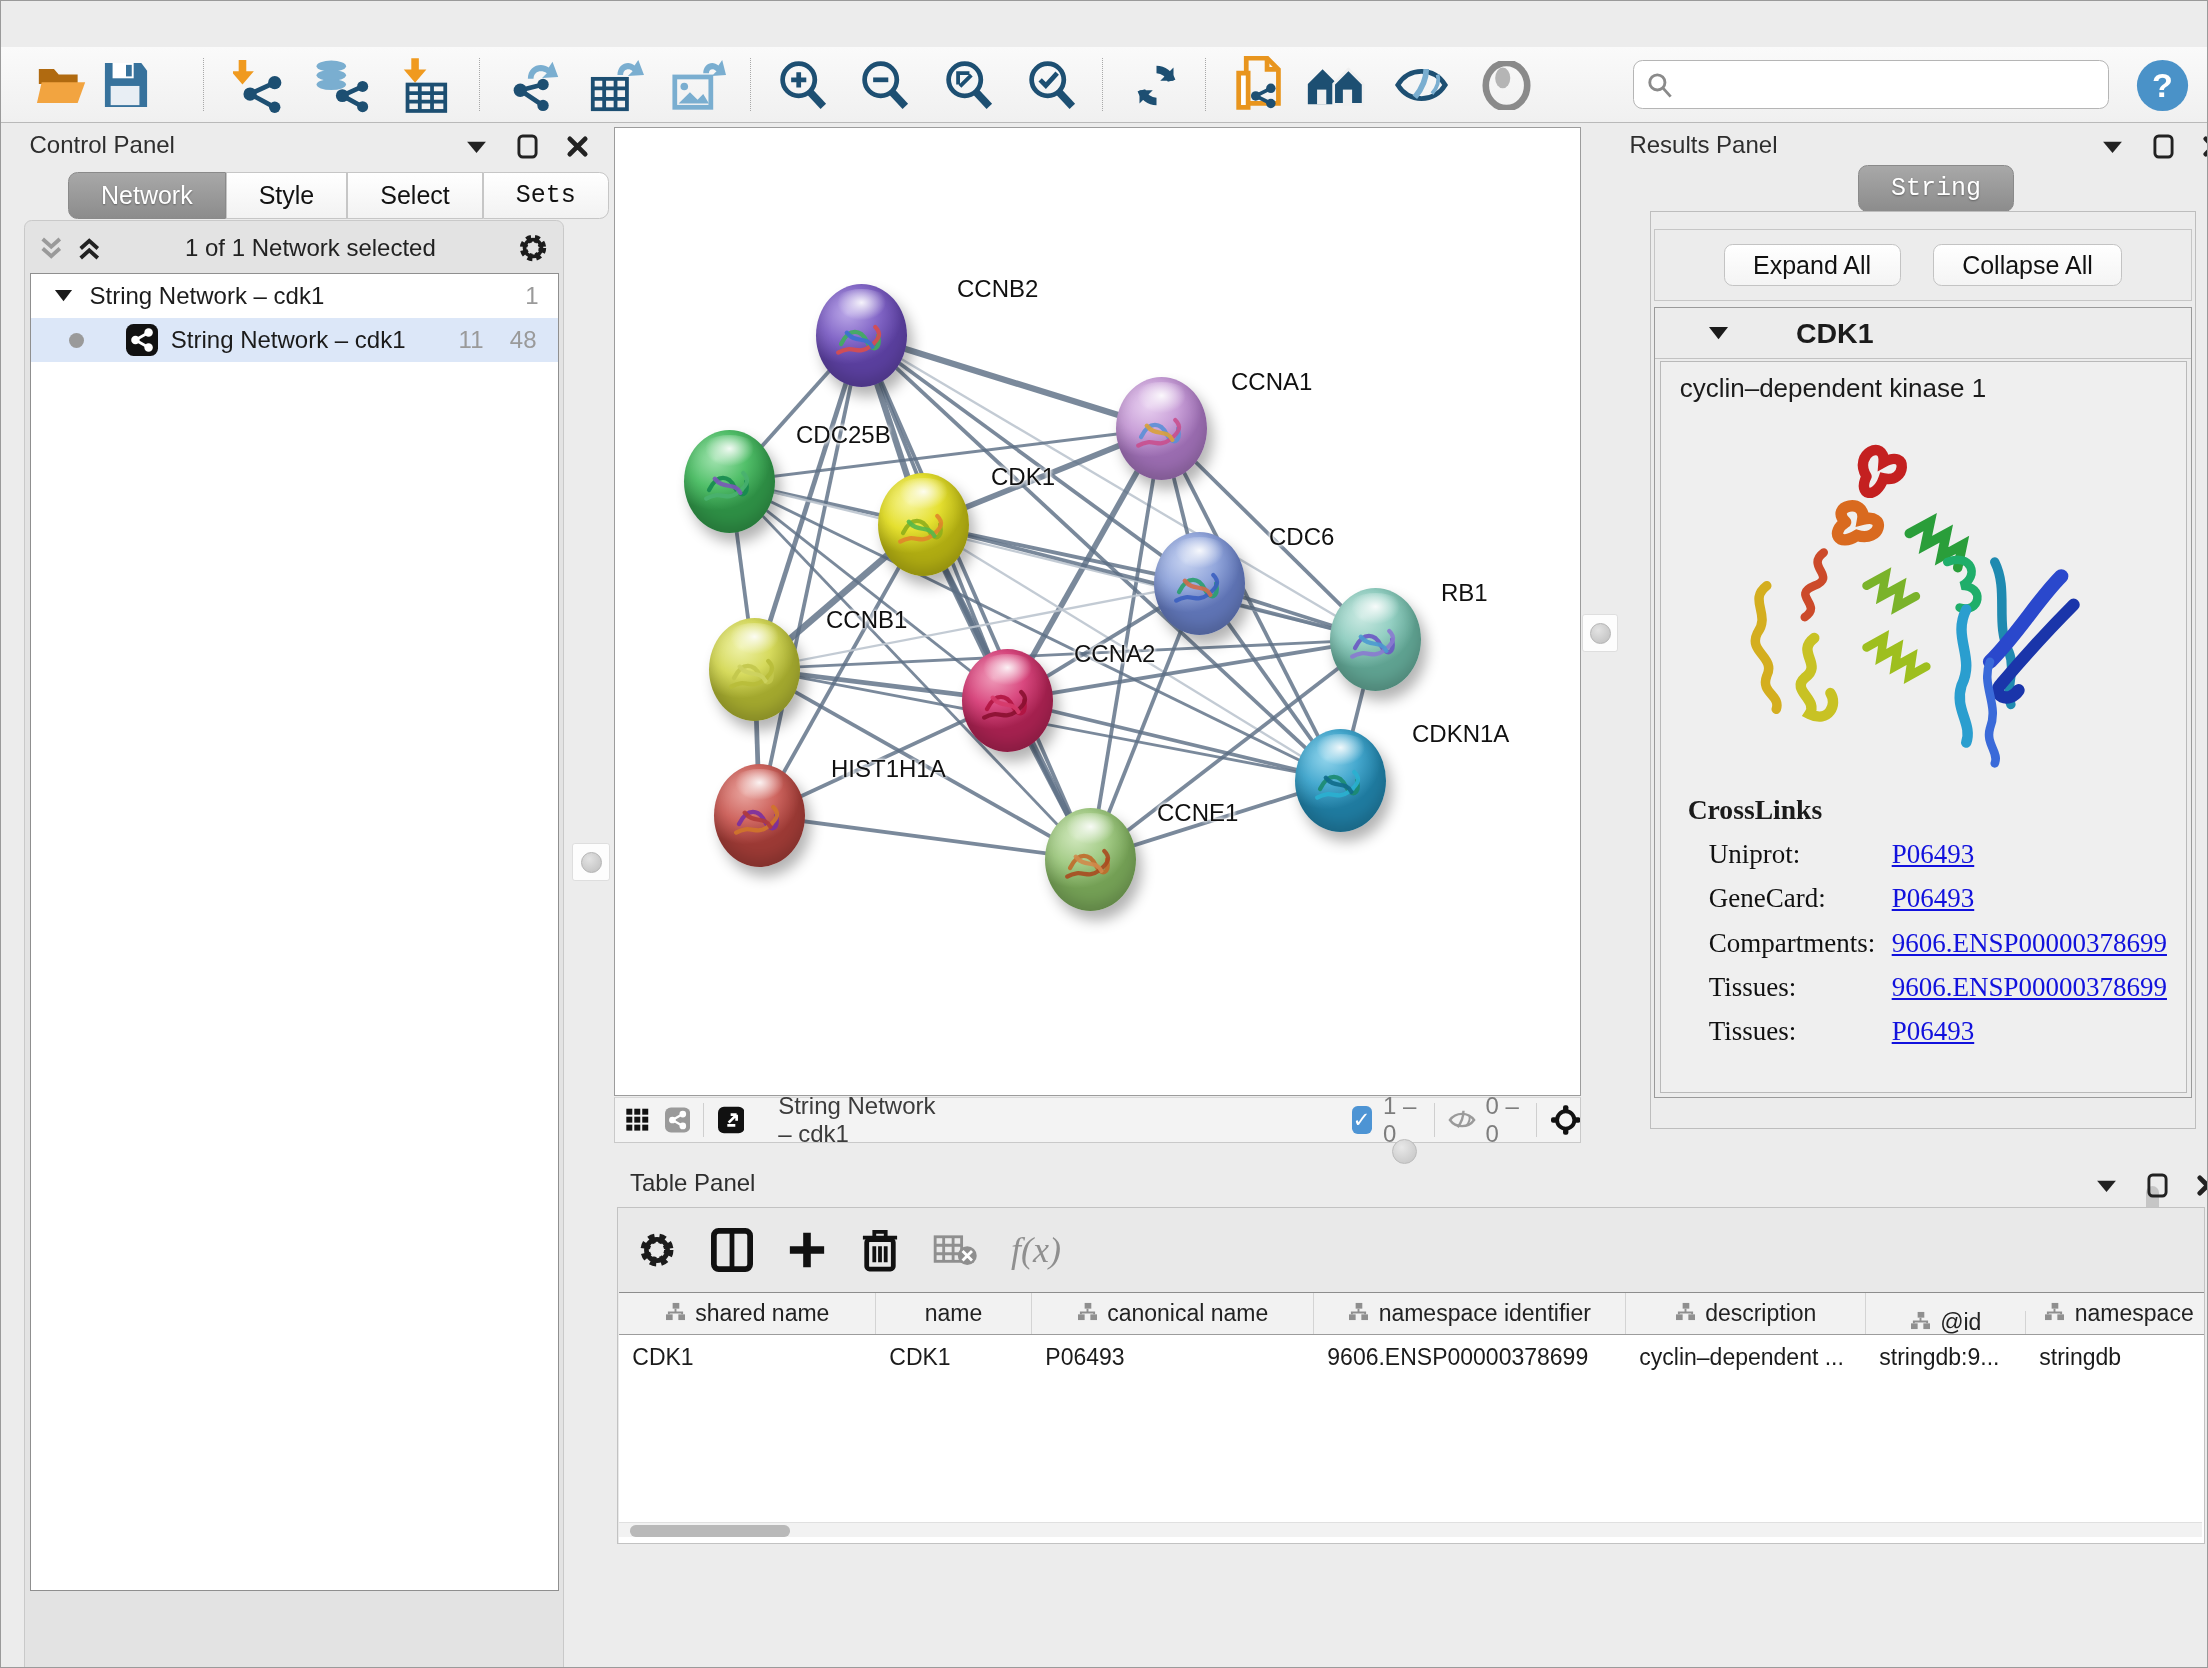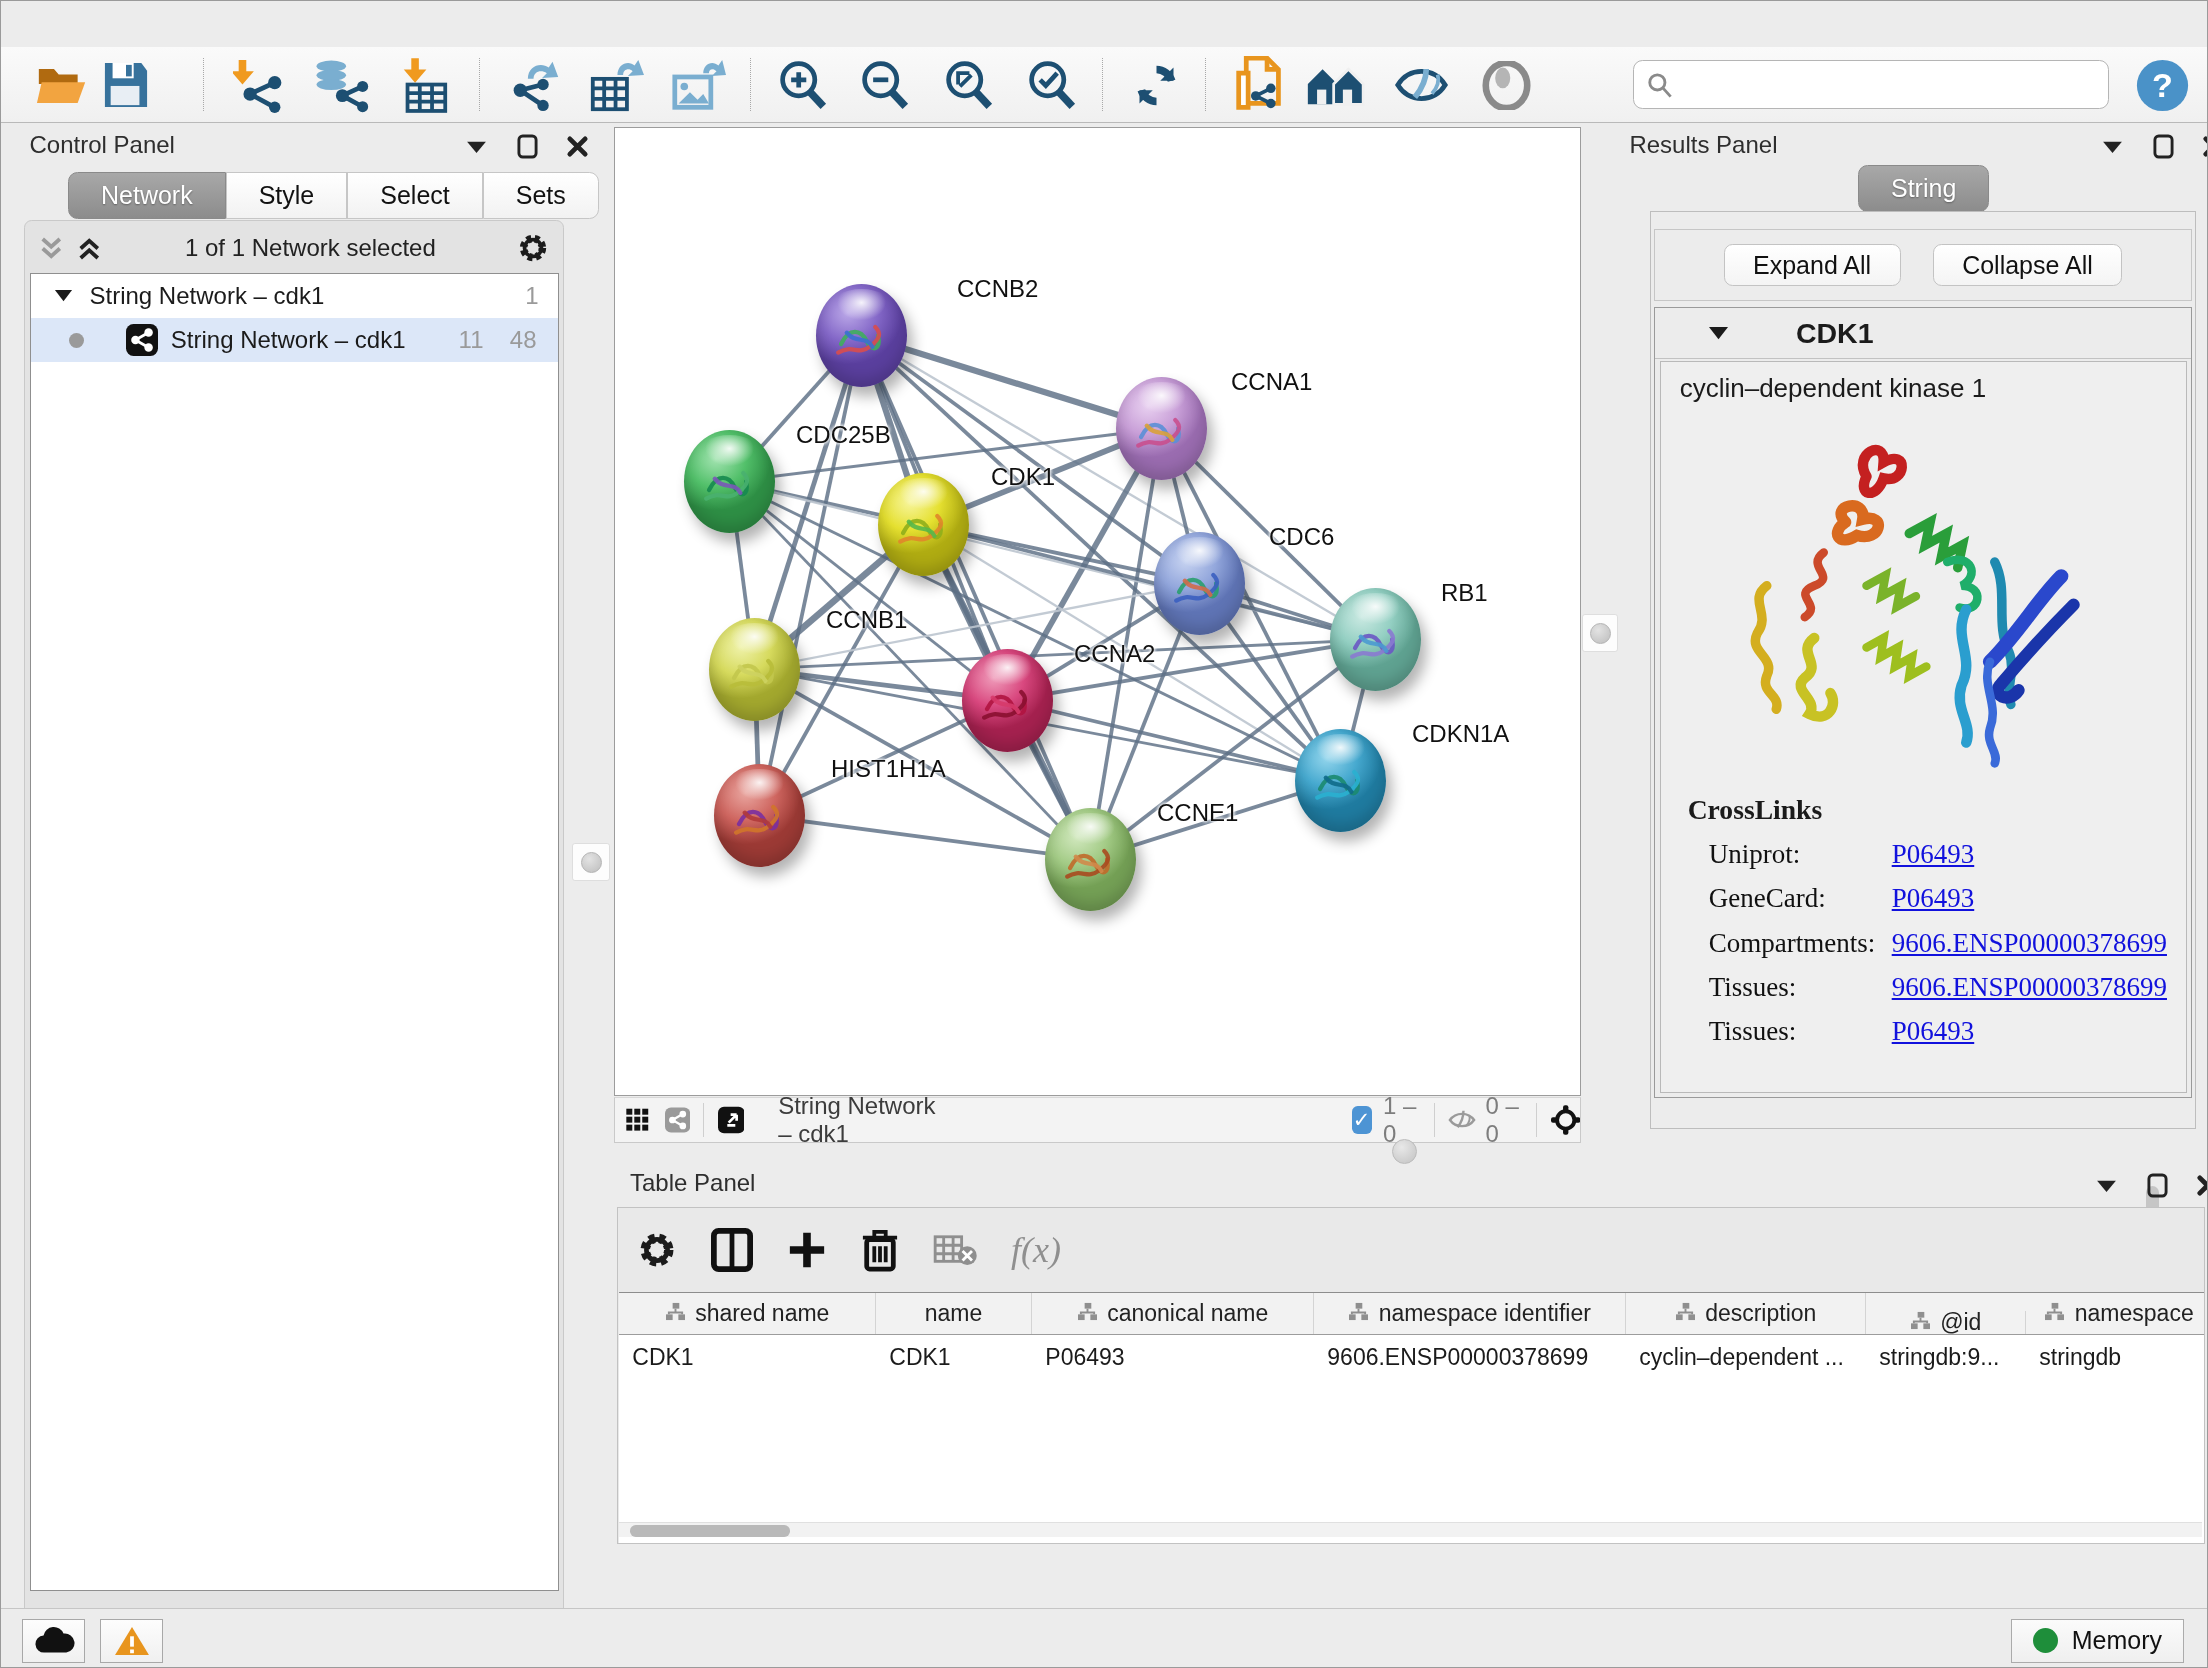--- a/index.html
+++ b/index.html
@@ -15,21 +15,21 @@
   .tsep{position:absolute;top:11.4px;width:0;height:53px;border-left:1.9px dotted #a8a8a8;}
   #search-box{position:absolute;left:1632px;top:13.3px;width:476px;height:49px;background:#fff;border:1px solid #b5b5b5;border-radius:9.5px;display:flex;align-items:center;padding-left:11.4px;}
   #search-input{border:none;outline:none;font-size:23px;flex:1;background:transparent;font-family:inherit;}
   
   .ptitle{position:absolute;font-size:24px;color:#2e2e2e;}
   .pctl{position:absolute;display:flex;gap:28.5px;align-items:center;}
   .pctl svg{display:block;}
   
   .tab{height:47px;padding:0 32px;display:inline-flex;align-items:center;justify-content:center;font-size:25px;background:linear-gradient(#ffffff,#f2f2f2);border:1px solid #c6c6c6;color:#111;}
   .tab.first{border-radius:9.5px 0 0 9.5px;}
-  .tab.last{border-radius:0 9.5px 9.5px 0;}
+  .tab.last{border-radius:0 9.5px 9.5px 0;font-family:Liberation Mono, monospace;}
   .tab.active{background:linear-gradient(#a8a8a8,#8c8c8c);color:#fff;text-shadow:0 1px 1.9px rgba(0,0,0,.35);border-color:#8a8a8a;}
   
   #control-panel{position:absolute;left:0;top:122px;width:571px;height:1486px;}
   #cp-tabs{position:absolute;left:67px;top:49px;display:flex;}
   #cp-group{position:absolute;left:23px;top:97px;width:540px;height:1484px;background:#e3e3e3;border:1px solid #c9c9c9;border-radius:7.6px;}
   #cp-status-row{position:absolute;left:23px;top:103px;width:540px;height:44px;display:flex;align-items:center;}
   #cp-status-text{flex:1;text-align:center;font-size:24px;color:#222;}
   #cp-list{position:absolute;left:28.5px;top:150px;width:529px;height:1318px;background:#fff;border:1px solid #8f8f8f;overflow:hidden;}
   .tree-row{position:relative;height:44px;display:flex;align-items:center;font-size:24px;}
   .tree-row .cnt{position:absolute;color:#9a9a9a;}
@@ -735,33 +735,15 @@
               <div class="td" style="flex: 0 0 187px;">stringdb</div>
             </div>
           </div>
       </div>
       <div id="tp-scroll">
           <div id="tp-thumb"></div>
         </div>
     </div>
   </div>
 
-  <div id="statusbar">
-    <div class="sbtn" style="left:21px">
-      <svg width="42" height="28.5" viewBox="0 0 44 30">
-          <path d="M12 28 a9 9 0 0 1 -1 -18 a11 11 0 0 1 21 -2 a8 8 0 0 1 3 20z" fill="#111"></path>
-        </svg>
-    </div>
-    <div class="sbtn" style="left:99px">
-      <svg width="38" height="32" viewBox="0 0 40 34">
-          <path d="M20 2 L38 32 H2z" fill="#e8951e"></path>
-          <rect x="18" y="12" width="4" height="11" fill="#fff"></rect>
-          <rect x="18" y="26" width="4" height="4" fill="#fff"></rect>
-        </svg>
-    </div>
-    <div id="memory-btn">
-      <span id="memory-dot"></span>
-      <span>Memory</span>
-    </div>
-  </div>
 
 </div>
 
 
 </body></html>

